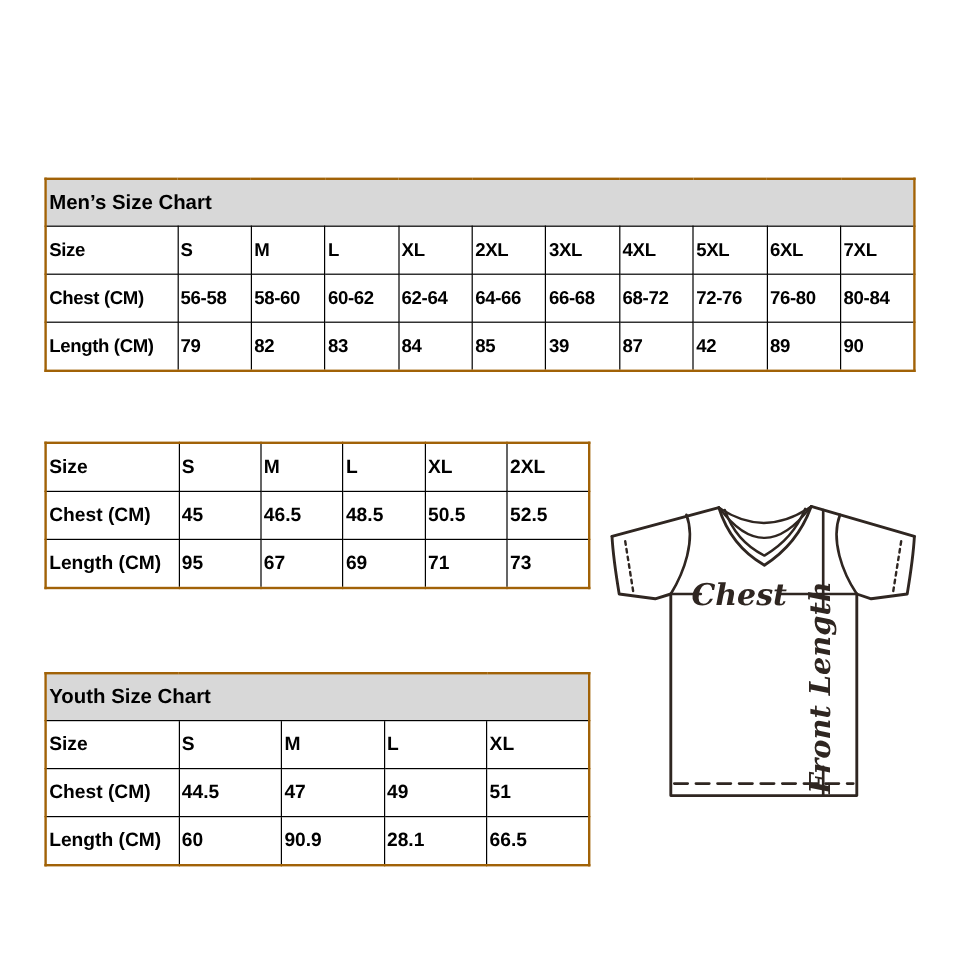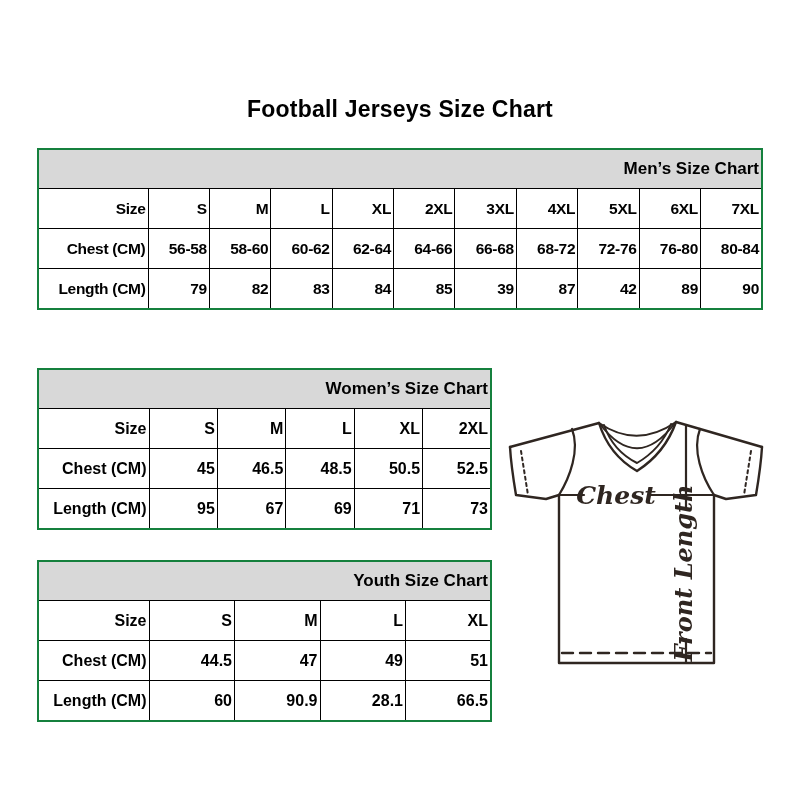--- a/index.html
+++ b/index.html
@@ -6,21 +6,21 @@
   .canvas{
     position:relative;width:800px;height:800px;background:#ffffff;
     font-family:"Liberation Sans",sans-serif;color:#000;overflow:hidden;
   }
   .page-title{
     position:absolute;top:96px;left:0;width:800px;text-align:center;
     font-size:23px;font-weight:bold;letter-spacing:.2px;
   }
   table.size-table{
     position:absolute;border-collapse:collapse;table-layout:fixed;
-    border:2px solid #15803d;text-align:right;font-weight:bold;font-size:16px;
+    border:2px solid #a16207;text-align:left;font-weight:bold;font-size:16px;
   }
   table.size-table td{border:1px solid #000;height:39px;padding:0 2px;overflow:hidden;}
   table.size-table tr.section-header td{background:#d8d8d8;font-size:17px;height:38px;}
   table.men{left:37px;top:148px;width:726px;}
   table.men td{letter-spacing:-0.3px;font-size:15.5px;}
   table.men tr.section-header td{font-size:17px;letter-spacing:0;}
   table.men col.label-col{width:110px;}
   table.women{left:37px;top:368px;width:455px;}
   table.women col.label-col{width:111px;}
   table.youth{left:37px;top:547px;width:455px;margin-top:13px;}
@@ -29,21 +29,20 @@
   .jersey-diagram svg{display:block;width:278px;height:264px;}
   .diagram-label{
     font-family:"DejaVu Serif",serif;font-style:italic;font-weight:bold;
   }
 </style>
 </head>
 <body>
 
 <div class="canvas">
 
-  <div class="page-title">Football Jerseys Size Chart</div>
 
   <table class="size-table men">
       <colgroup>
         <col class="label-col">
         <col>
         <col>
         <col>
         <col>
         <col>
         <col>
@@ -101,23 +100,20 @@
   <table class="size-table women">
       <colgroup>
         <col class="label-col">
         <col>
         <col>
         <col>
         <col>
         <col>
       </colgroup>
       <tbody>
-        <tr class="section-header">
-          <td colspan="6">Women’s Size Chart</td>
-        </tr>
         <tr>
           <td>Size</td>
           <td>S</td>
           <td>M</td>
           <td>L</td>
           <td>XL</td>
           <td>2XL</td>
         </tr>
         <tr>
           <td>Chest (CM)</td>

